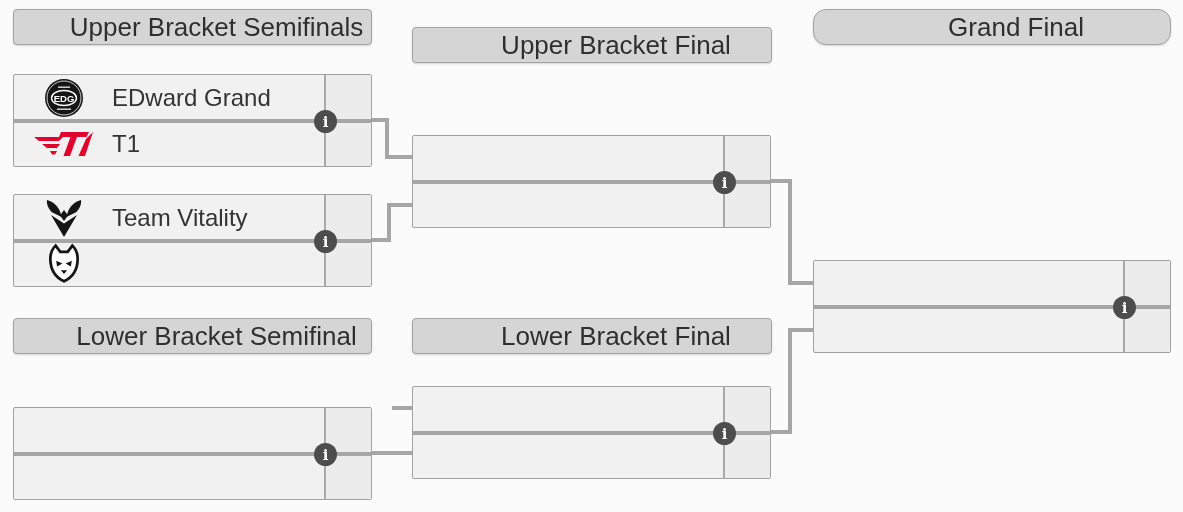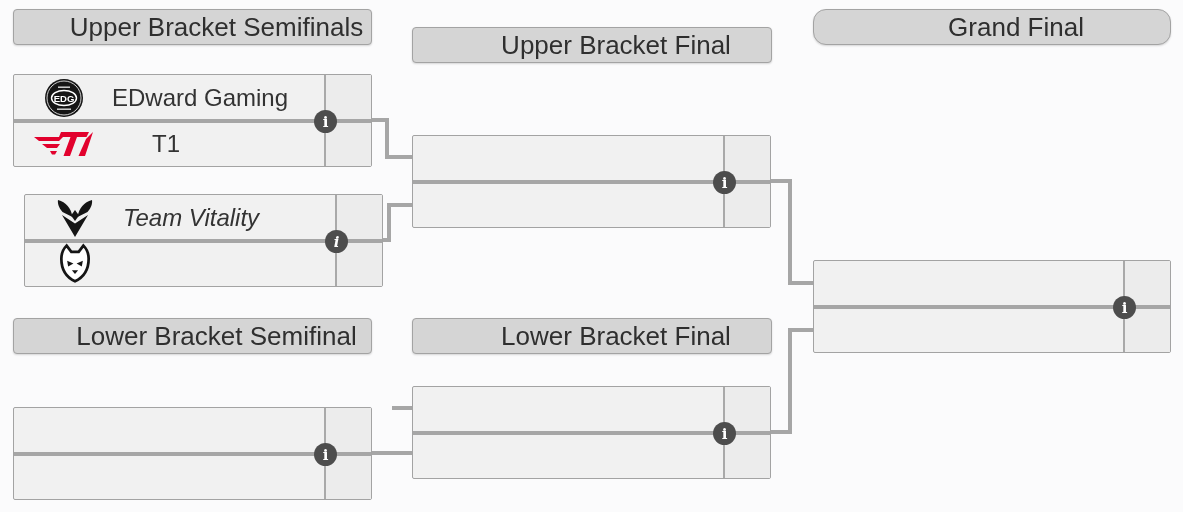--- a/index.html
+++ b/index.html
@@ -18,21 +18,21 @@
   }
   .match {
     position:absolute; width:359px; height:93px; box-sizing:border-box;
     background:#f1f1f1; border:1px solid #a3a3a3; border-radius:2px;
   }
   .row {
     position:absolute; left:0; right:0; height:45px;
     display:flex; align-items:center; padding-left:18px; box-sizing:border-box;
   }
   .row.top { top:0; }
-  .row.bot { bottom:0;gap:40px; }
+  .row.bot { bottom:0; }
   .divider {
     position:absolute; left:0; right:0; top:44px; height:4px;
     background:#a6a6a6; z-index:2;
   }
   .scoresep {
     position:absolute; top:0; bottom:0; right:45px; width:2px;
     background:#a9a9a9; z-index:1;
   }
   .scorecol {
     position:absolute; top:0; bottom:0; right:0; width:45px;
@@ -104,21 +104,21 @@
       <span class="logo">
         <svg width="40" height="40" viewBox="0 0 40 40">
           <circle cx="20" cy="20" r="19" fill="#151515"></circle>
           <circle cx="20" cy="20" r="17" fill="none" stroke="#ffffff" stroke-width="0.8"></circle>
           <ellipse cx="20" cy="20" rx="12.5" ry="7.5" fill="none" stroke="#ffffff" stroke-width="1.4"></ellipse>
           <rect x="14" y="8.5" width="12" height="1.4" fill="#ffffff" opacity="0.85"></rect>
           <rect x="13" y="30.5" width="14" height="1.4" fill="#ffffff" opacity="0.85"></rect>
           <text x="20" y="23.6" font-size="9.5" font-weight="bold" text-anchor="middle" fill="#ffffff" font-family="Liberation Sans, sans-serif">EDG</text>
         </svg>
       </span>
-      <span class="tname">EDward Gaming</span>
+      <span class="tname">EDward Grand</span>
       <span class="scorecell"></span>
     </div>
     <div class="row bot">
       <span class="logo">
         <svg width="62" height="34" viewBox="0 0 62 34">
           <g fill="#e2012d">
             <path d="M1 10 L30 10 L26 14 L6 14 Z"></path>
             <path d="M9 17 L27 17 L24 21 L14 21 Z"></path>
             <path d="M17 24 L24 24 L22 27.5 L19 27.5 Z"></path>
             <path d="M28 5 L56 5 L53.5 10 L44 10 L37 29 L30.5 29 L37.5 10 L26 10 Z"></path>
@@ -129,21 +129,21 @@
       <span class="tname">T1</span>
       <span class="scorecell"></span>
     </div>
     <div class="scoresep"></div>
     <div class="divider"></div>
     <div class="info">
       <span>i</span>
     </div>
   </div>
 
-  <div class="match" style="left:24px; top:194px;font-style:italic;">
+  <div class="match" style="left:13px; top:194px;">
     <div class="scorecol"></div>
     <div class="row top">
       <span class="logo">
         <svg width="40" height="40" viewBox="0 0 40 40">
           <g fill="#151515">
             <path d="M3 2 C11 4 16 10 17.5 19 L7.5 14 C3.5 9.5 2.5 5 3 2 Z"></path>
             <path d="M37 2 C29 4 24 10 22.5 19 L32.5 14 C36.5 9.5 37.5 5 37 2 Z"></path>
             <path d="M20 12 L24 17.5 L20 23 L16 17.5 Z"></path>
             <path d="M7 17 L20 39 L33 17 L20 25.5 Z"></path>
           </g>

